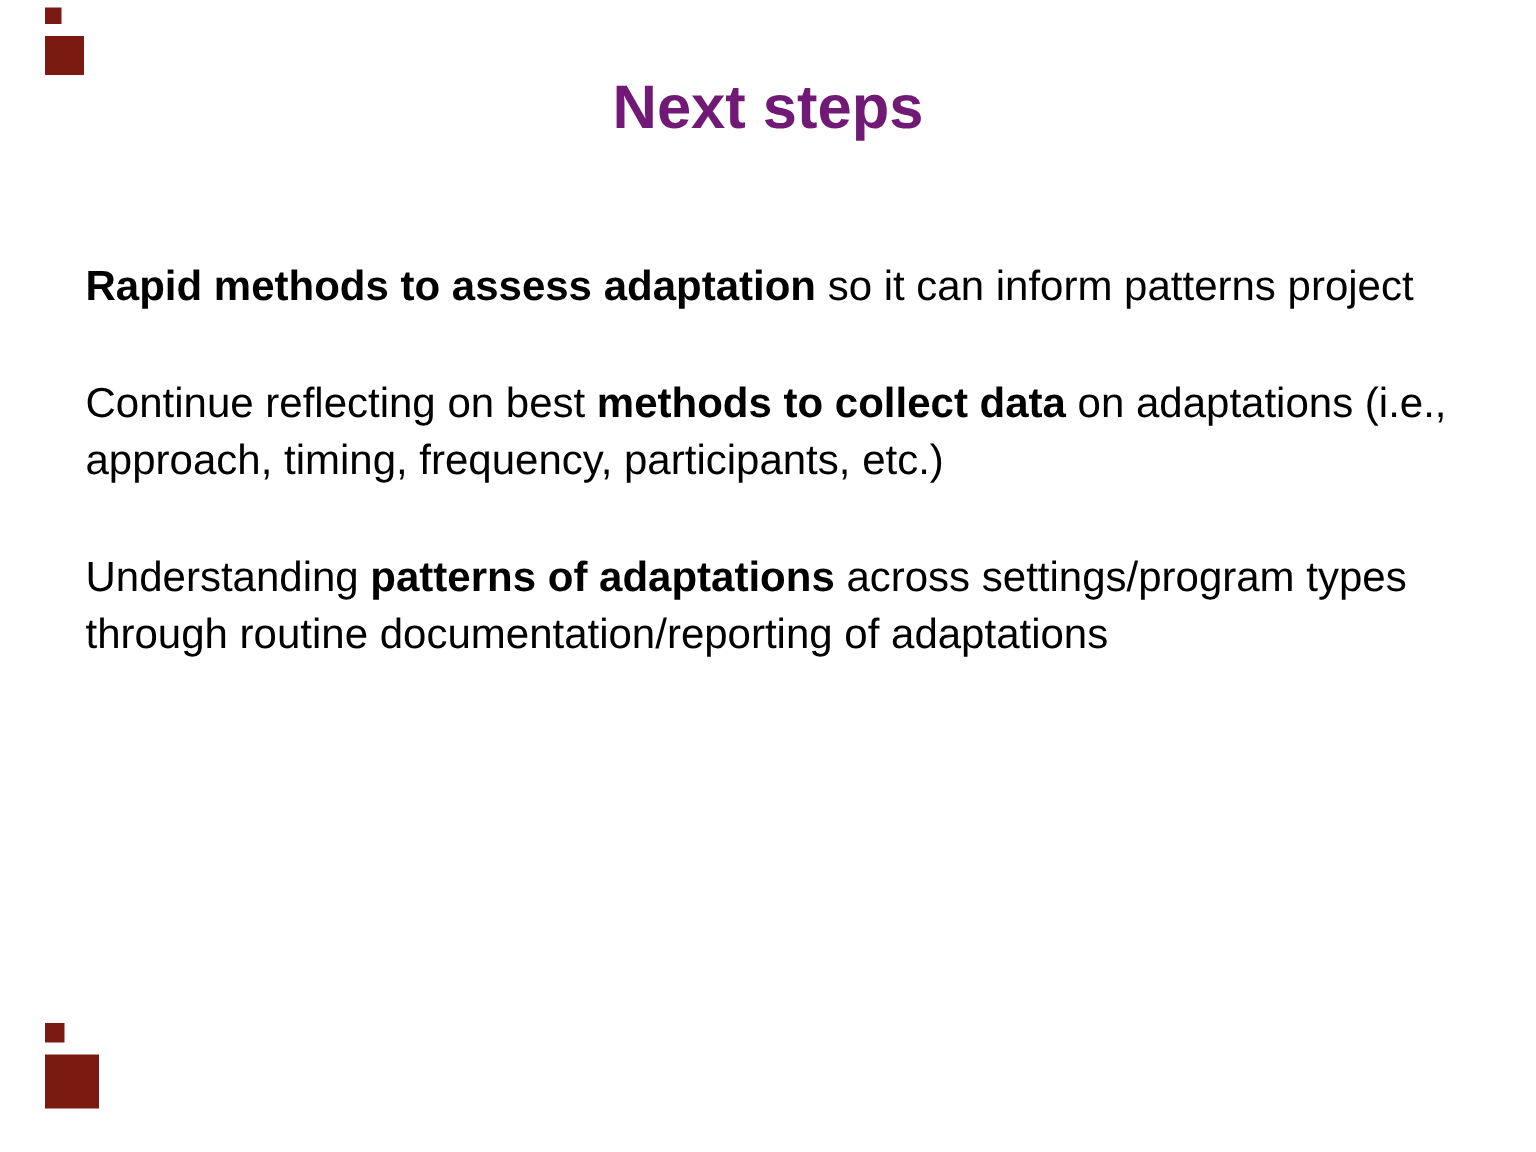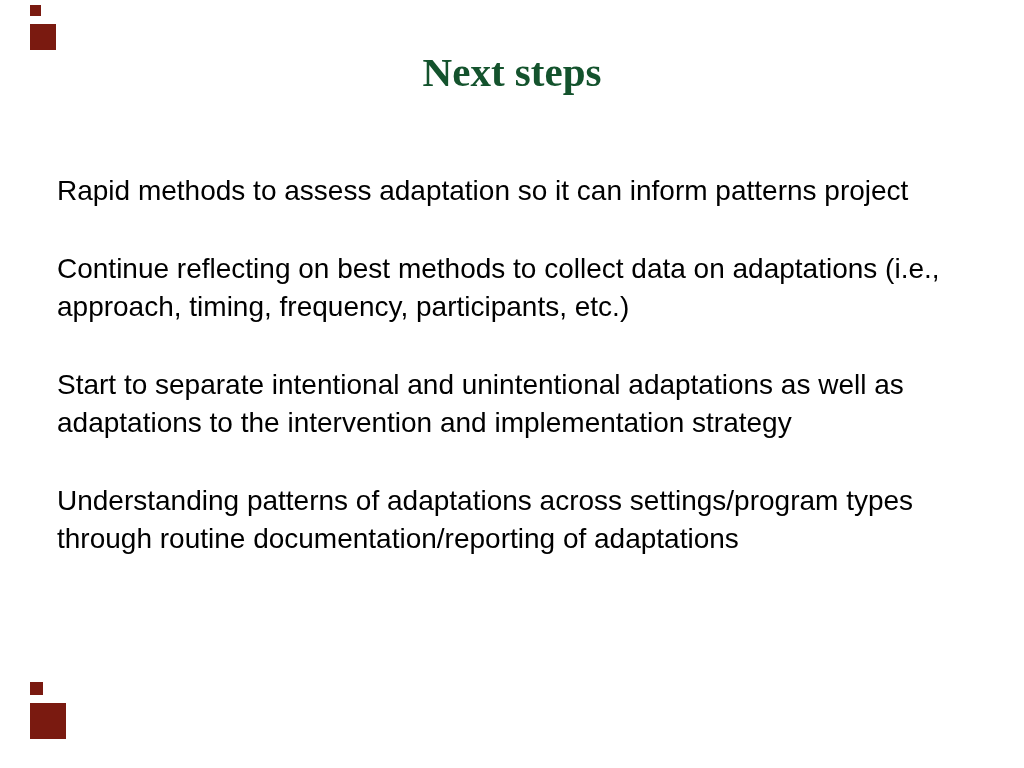--- a/index.html
+++ b/index.html
@@ -21,39 +21,38 @@
     top: 48px;
     left: 0;
     width: 100%;
     text-align: center;
   }
   .slide-title {
     margin: 0;
     font-size: 41px;
     font-weight: 700;
     letter-spacing: 0;
-    color: #14532d;
-    font-family: Liberation Serif, serif;
+    color: #701a75;
   }
   .slide-body {
     position: absolute;
     top: 172px;
     left: 57px;
     width: 922px;
     font-size: 28px;
     line-height: 38px;
     color: #000000;
   }
   .para {
     margin: 0 0 40px 0;
     padding: 0;
     font-weight: 400;
   }
   .para .b {
-    font-weight: 400;
+    font-weight: 700;
   }
   .left-accent {
     position: absolute;
     top: 0;
     left: 0;
     width: 80px;
     height: 768px;
     pointer-events: none;
   }
   .accent-square {
@@ -72,17 +71,16 @@
       <div class="accent-square" style="left: 30px; top: 703px; width: 36px; height: 36px; background: rgb(122, 26, 16);"></div>
     </div>
 
   <div class="title-row">
     <h1 class="slide-title">Next steps</h1>
   </div>
 
   <div class="slide-body">
       <p class="para"><span class="b">Rapid methods to assess adaptation</span><span> so it can inform patterns project</span></p>
       <p class="para"><span>Continue reflecting on best </span><span class="b">methods to collect data</span><span> on adaptations (i.e., approach, timing, frequency, participants, etc.)</span></p>
-      <p class="para"><span>Start to separate </span><span class="b">intentional and unintentional adaptations</span><span> as well as adaptations to the </span><span class="b">intervention and implementation strategy</span></p>
       <p class="para"><span>Understanding </span><span class="b">patterns of adaptations</span><span> across settings/program types through routine documentation/reporting of adaptations</span></p>
     </div>
 
 </div>
 
 </body></html>

